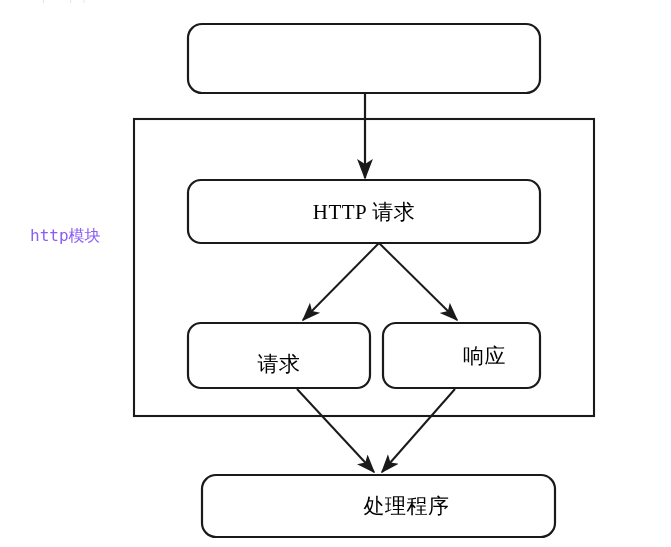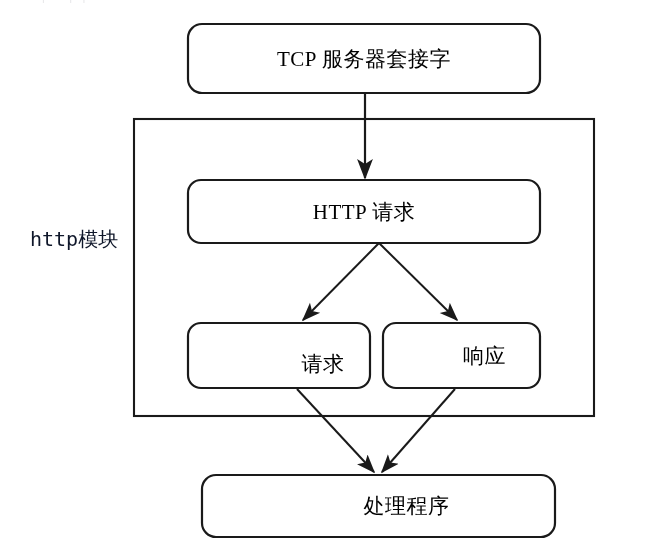--- a/index.html
+++ b/index.html
@@ -37,23 +37,23 @@
     white-space: nowrap;
     letter-spacing: 0.5px;
     pointer-events: none;
   }
   .node-label.serif-cjk {
     font-family: "Liberation Serif", "DejaVu Serif", serif;
     font-size: 21px;
   }
   .group-label {
     position: absolute;
-    color: #0f172a;
+    color: #8b5cf6;
     font-family: "DejaVu Sans Mono", "Liberation Mono", monospace;
-    font-size: 20px;
+    font-size: 16px;
     white-space: nowrap;
   }
   .top-artifact {
     position: absolute;
     left: 0;
     top: 0;
     width: 671px;
     height: 5px;
     overflow: hidden;
     opacity: 0.22;
@@ -103,23 +103,22 @@
 
     <line x1="379" y1="243" x2="457" y2="320" stroke="#1a1a1a" stroke-width="2.0" marker-end="url(#arrowhead)"></line>
 
     <line x1="297" y1="389" x2="374" y2="472" stroke="#1a1a1a" stroke-width="2.0" marker-end="url(#arrowhead)"></line>
 
     <line x1="455" y1="389" x2="382" y2="472" stroke="#1a1a1a" stroke-width="2.0" marker-end="url(#arrowhead)"></line>
   </svg>
 
   <div class="group-label" style="left:30px; top:226px;">http模块</div>
 
-  <div class="node-label serif-cjk" style="left:188px; top:24px; width:352px; height:69px;">TCP 服务器套接字</div>
 
   <div class="node-label serif-cjk" style="left:188px; top:180px; width:352px; height:63px;">HTTP 请求</div>
 
-  <div class="node-label serif-cjk" style="left:188px; top:323px; width:182px; height:82px;margin-left:44px;">请求</div>
+  <div class="node-label serif-cjk" style="left:188px; top:323px; width:182px; height:82px;">请求</div>
 
   <div class="node-label serif-cjk" style="left:383px; top:323px; width:157px; height:65px;margin-left:23px;">响应</div>
 
   <div class="node-label serif-cjk" style="left:202px; top:475px; width:353px; height:62px;padding-left:28px;">处理程序</div>
 
 </div>
 
 </body></html>

